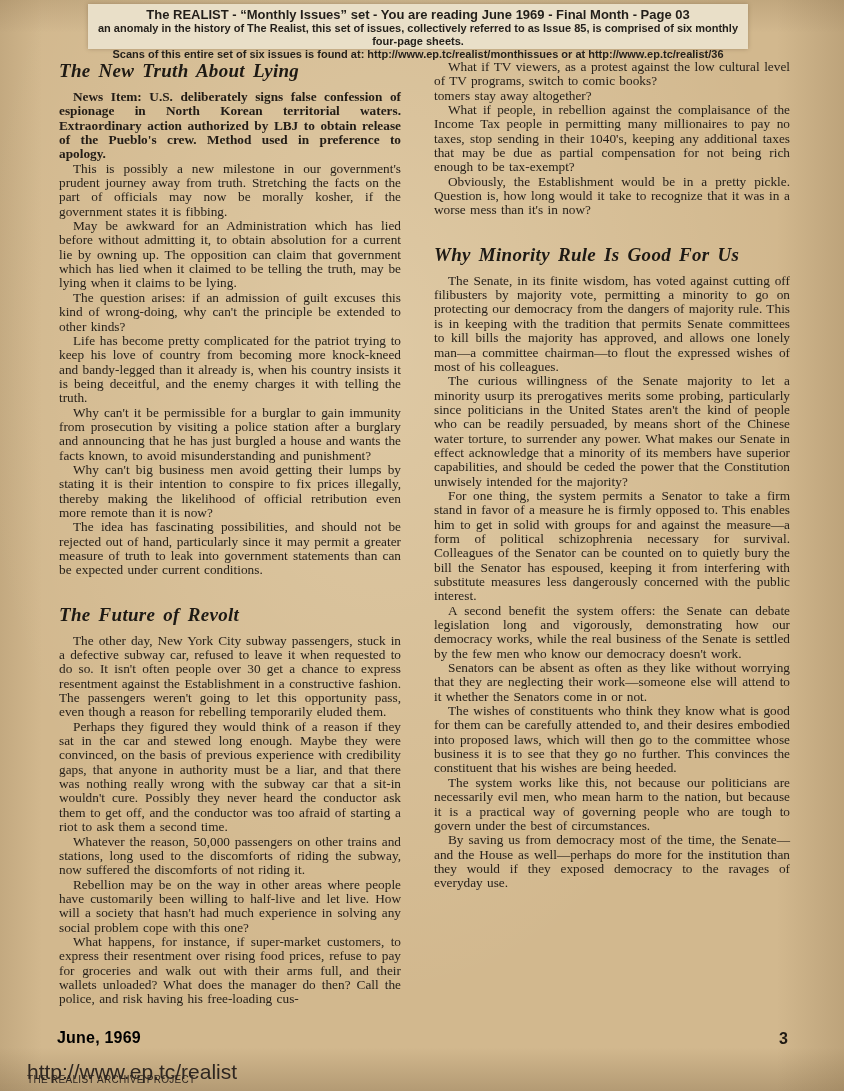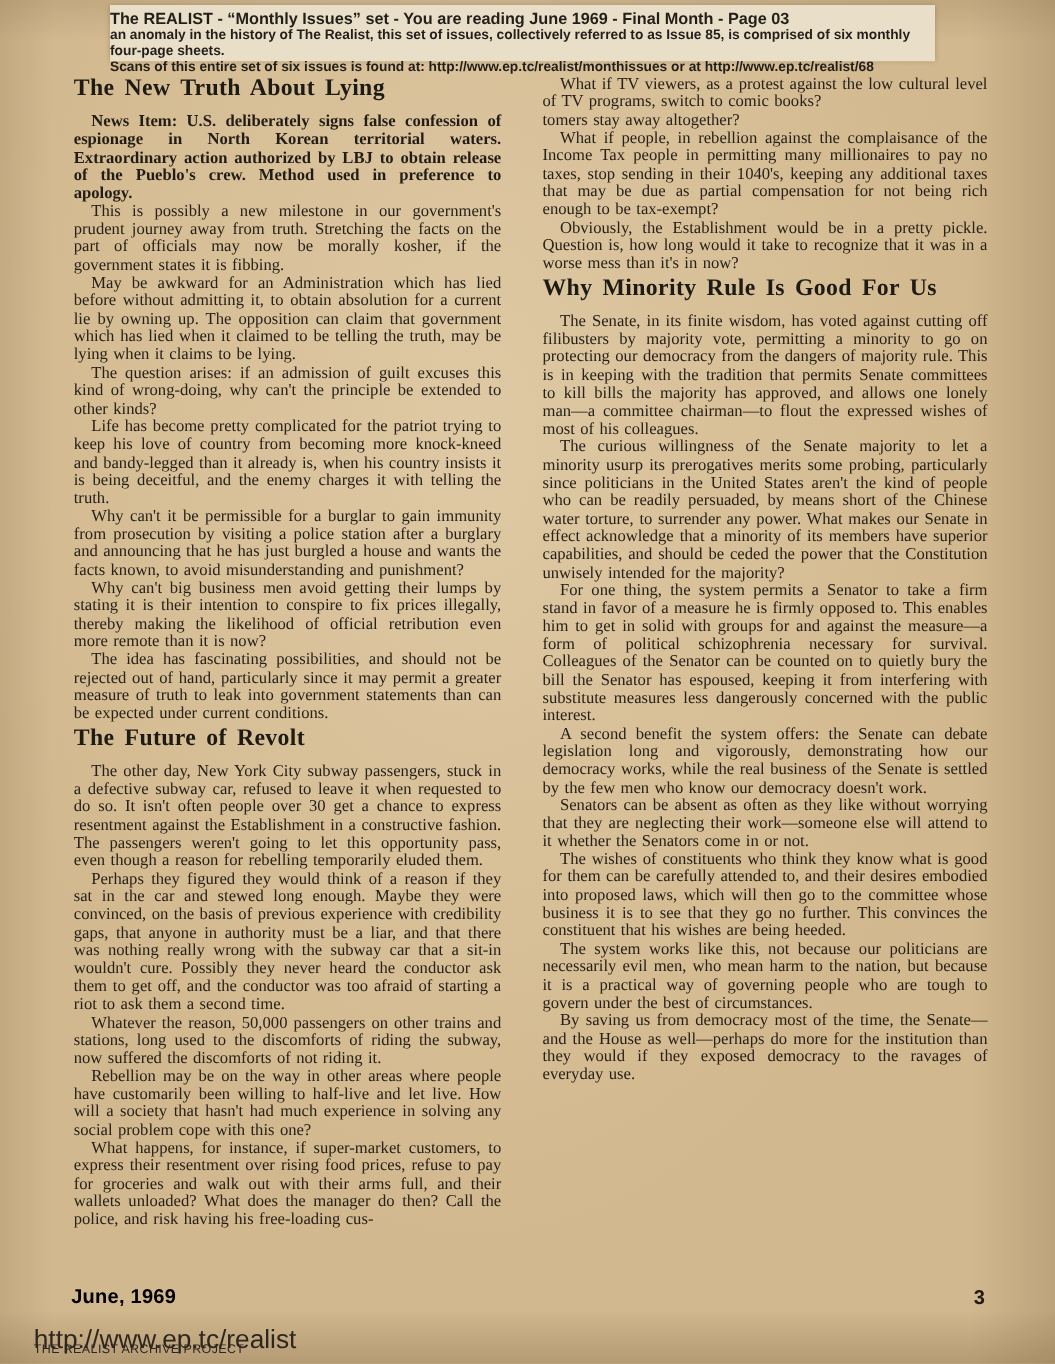--- a/index.html
+++ b/index.html
@@ -16,42 +16,43 @@
     color: #27211a;
   }
 
   
   .banner {
     position: absolute;
     left: 88px; top: 4px;
     width: 660px; height: 45px;
     background: #e9dfc8;
     box-shadow: 0 0 4px rgba(90,70,40,0.35);
-    text-align: left;
+    text-align: center;
     font-family: "Liberation Sans", sans-serif;
     color: #221e19;
     padding-top: 3px;
     box-sizing: border-box;
   }
   .banner-line1 { font-size: 13px; font-weight: 700; line-height: 15px; }
   .banner-line2 { font-size: 11px; font-weight: 700; line-height: 13px; }
   .banner-line3 { font-size: 11px; font-weight: 700; line-height: 13px; }
 
   
   .column {
     position: absolute;
     top: 60px;
   }
   .column-left  { left: 59px;  width: 342px; }
   .column-right { left: 434px; width: 356px; }
 
-  .article-section + .article-section { margin-top: 2px; }
+  .article-section + .article-section { margin-top: 26px; }
 
   .article-heading {
     font-family: "Liberation Serif", serif;
+    font-style: italic;
     font-weight: 700;
     font-size: 19px;
     line-height: 22px;
     letter-spacing: 0.3px;
     word-spacing: 3px;
     color: #1e1a14;
     margin: 0 0 8px 0;
   }
 
   .para {
@@ -102,21 +103,21 @@
     letter-spacing: 0.3px;
     color: #2e2620;
   }
 </style>
 </head>
 <body>
 
 <div class="banner">
   <div class="banner-line1">The REALIST - “Monthly Issues” set - You are reading June 1969 - Final Month - Page 03</div>
   <div class="banner-line2">an anomaly in the history of The Realist, this set of issues, collectively referred to as Issue 85, is comprised of six monthly four-page sheets.</div>
-  <div class="banner-line3">Scans of this entire set of six issues is found at: http://www.ep.tc/realist/monthissues or at http://www.ep.tc/realist/68</div>
+  <div class="banner-line3">Scans of this entire set of six issues is found at: http://www.ep.tc/realist/monthissues or at http://www.ep.tc/realist/36</div>
 </div>
 
 <div class="column column-left">
     <section class="article-section">
       <h2 class="article-heading">The New Truth About Lying</h2>
       <p class="para news-item">News Item: U.S. deliberately signs false confession of espionage in North Korean territorial waters. Extraordinary action authorized by LBJ to obtain release of the Pueblo's crew. Method used in preference to apology.</p>
       <p class="para">This is possibly a new milestone in our government's prudent journey away from truth. Stretching the facts on the part of officials may now be morally kosher, if the government states it is fibbing.</p>
       <p class="para">May be awkward for an Administration which has lied before without admitting it, to obtain absolution for a current lie by owning up. The opposition can claim that government which has lied when it claimed to be telling the truth, may be lying when it claims to be lying.</p>
       <p class="para">The question arises: if an admission of guilt excuses this kind of wrong-doing, why can't the principle be extended to other kinds?</p>
       <p class="para">Life has become pretty complicated for the patriot trying to keep his love of country from becoming more knock-kneed and bandy-legged than it already is, when his country insists it is being deceitful, and the enemy charges it with telling the truth.</p>

